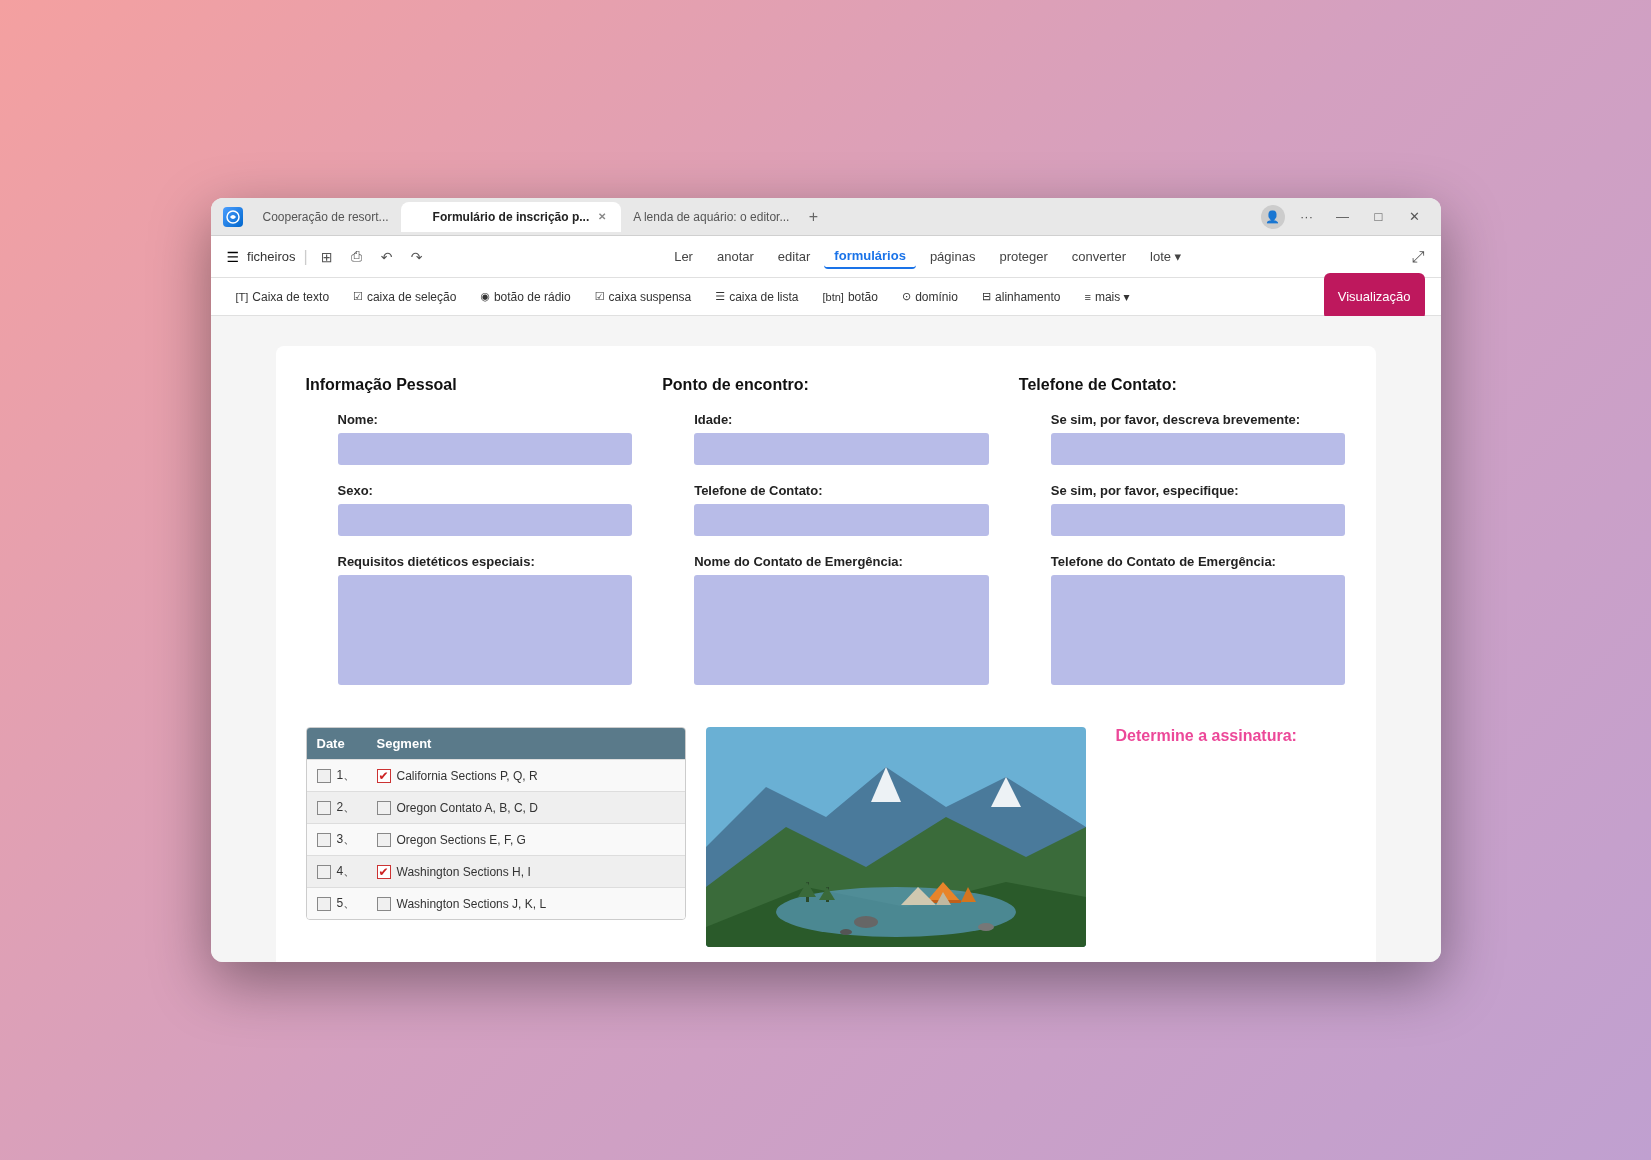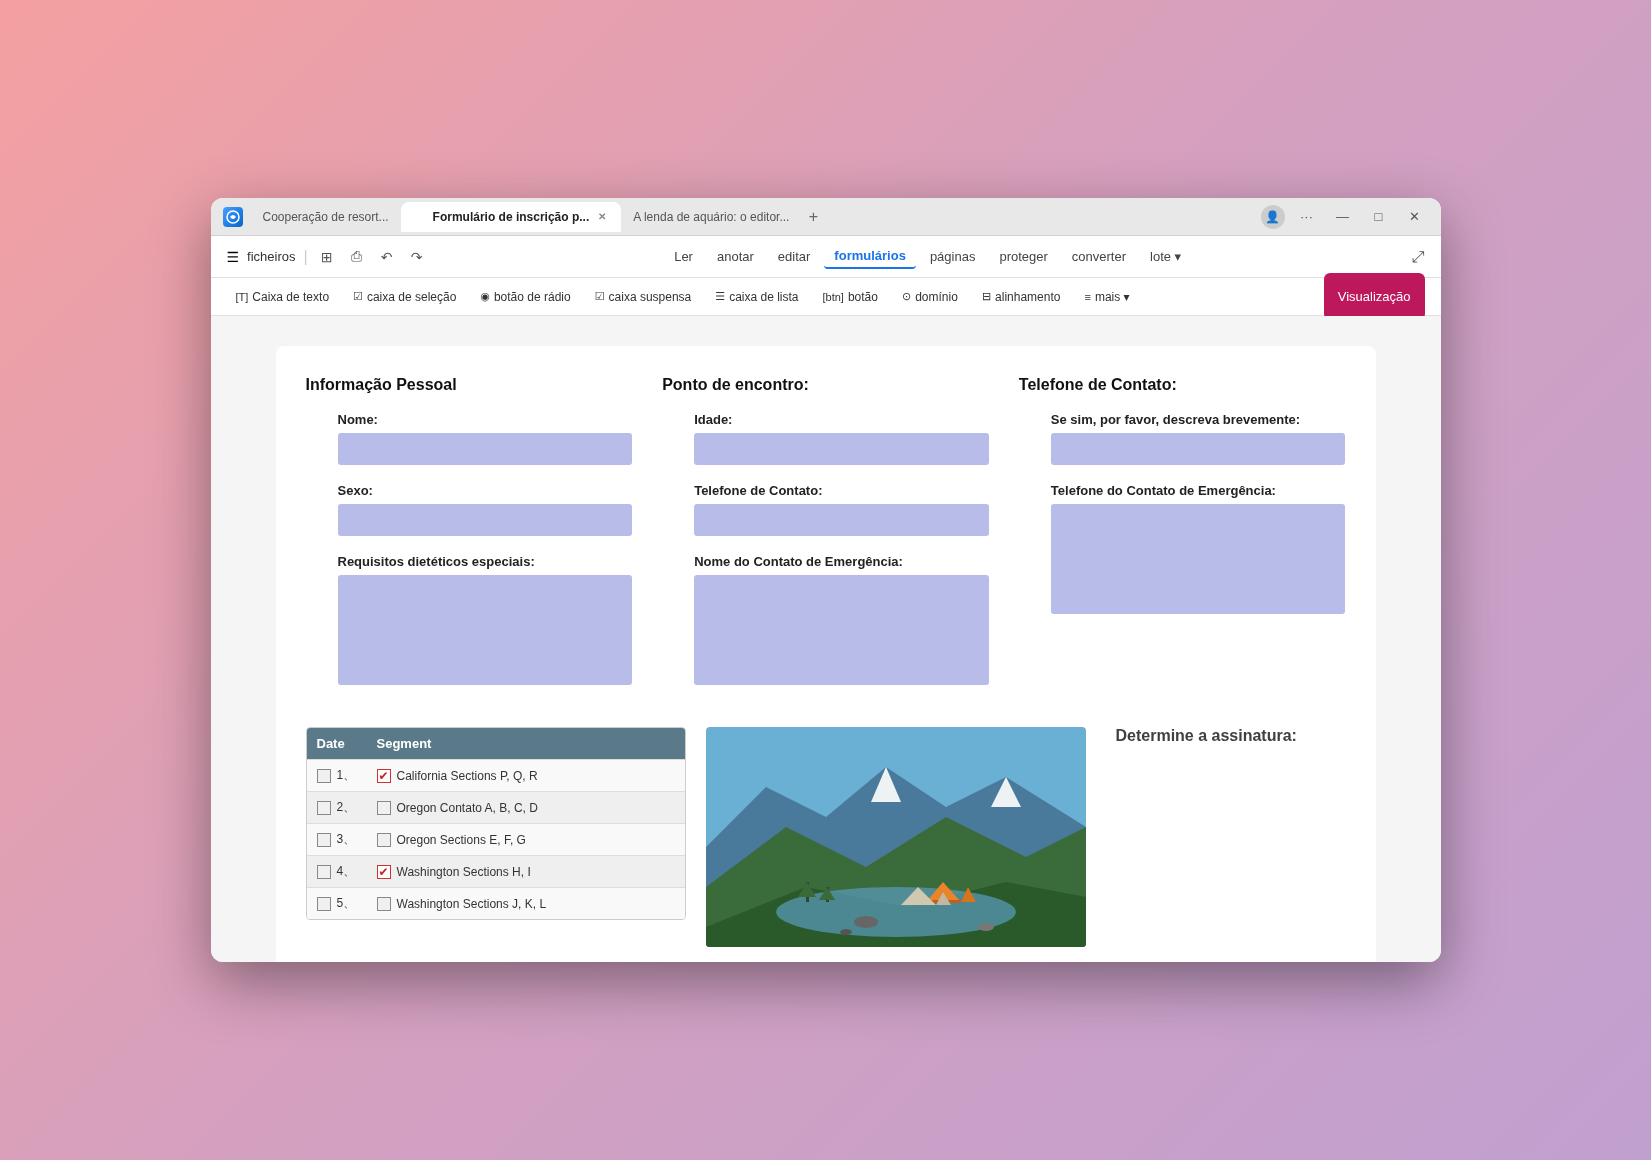--- a/index.html
+++ b/index.html
@@ -318,21 +318,21 @@
       overflow: hidden;
       height: 220px;
     }
     
     .signature-area {
       padding: 0 10px;
     }
     .signature-title {
       font-size: 16px;
       font-weight: 700;
-      color: #404040;
+      color: #ec4899;
       margin-bottom: 20px;
     }
     .signature-text {
       font-family: 'Brush Script MT', cursive, Georgia, serif;
       font-size: 48px;
       color: #111;
       font-style: italic;
       font-weight: 400;
     }
     .external-link {
@@ -476,20 +476,24 @@
           </div>
         </div>
 
         <div>
           <div class="section-title">Telefone de Contato:</div>
           <div class="field-group">
             <div class="field-label">Se sim, por favor, descreva brevemente:</div>
             <div class="field-input"></div>
           </div>
           <div class="field-group">
+            <div class="field-label">Se sim, por favor, especifique:</div>
+            <div class="field-input"></div>
+          </div>
+          <div class="field-group">
             <div class="field-label">Telefone do Contato de Emergência:</div>
             <div class="field-textarea"></div>
           </div>
         </div>
       </div>
 
       <div class="bottom-row">
 
         <div>
           <div class="segment-table">

